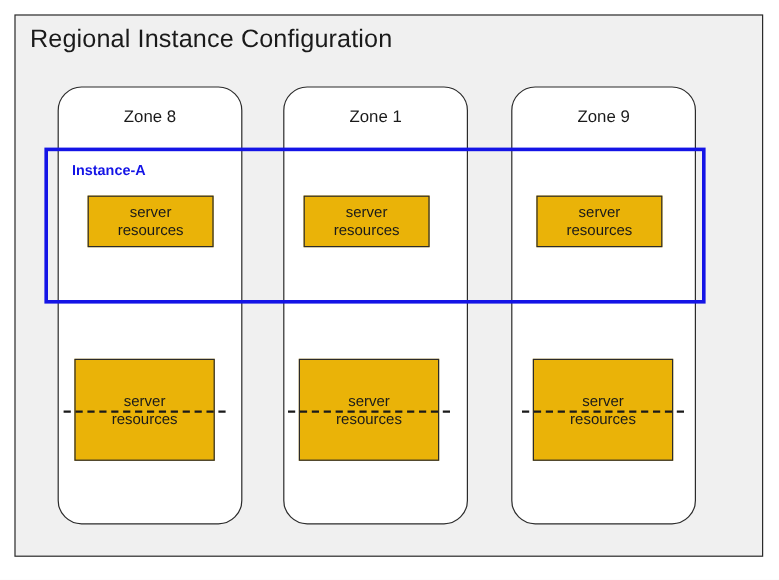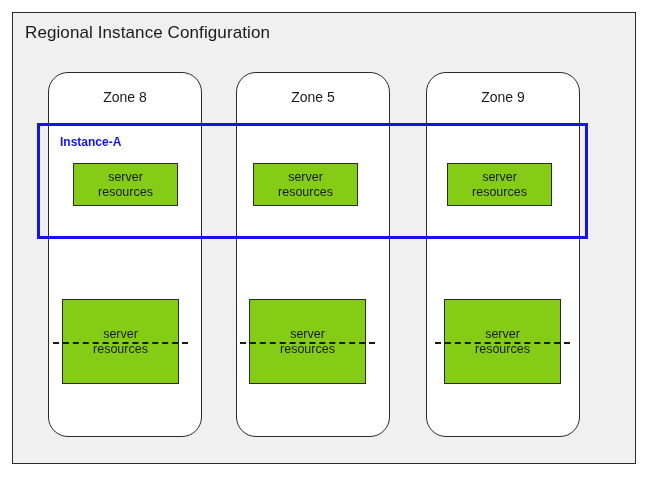--- a/index.html
+++ b/index.html
@@ -28,21 +28,21 @@
     height: 452px;
     background: #f0f0f0;
     border: 1px solid #2b2b2b;
     box-sizing: border-box;
   }
 
   .region-title {
     position: absolute;
     left: 25px;
     top: 23px;
-    font-size: 17px;
+    font-size: 21px;
     line-height: 20px;
     color: #1a1a1a;
     white-space: nowrap;
     letter-spacing: 0.1px;
   }
 
   
   .zone {
     position: absolute;
     top: 72px;
@@ -69,37 +69,37 @@
 
   
   .instance-band {
     position: absolute;
     left: 37px;
     width: 551px;
     border: 3px solid #1414e6;
     box-sizing: border-box;
     background: transparent;
   }
-  .instance-a { top: 123px; height: 116px; }
+  .instance-a { top: 123px; height: 130px; }
   .instance-b { top: 255px; height: 148px; }
 
   .instance-label {
     position: absolute;
     left: 20px;
     top: 9px;
     font-size: 12px;
     font-weight: bold;
     color: #1414e6;
     white-space: nowrap;
   }
 
   
   .res-box {
     position: absolute;
-    background: #84cc16;
+    background: #eab308;
     border: 1px solid #2b2b2b;
     box-sizing: border-box;
     display: flex;
     align-items: center;
     justify-content: center;
   }
   .res-box .res-text {
     font-size: 12.5px;
     line-height: 15px;
     color: #1a1a1a;
@@ -136,21 +136,21 @@
 <div id="stage">
 
   <div class="region-frame"></div>
 
   <div class="region-title">Regional Instance Configuration</div>
 
   <div class="zone zone-1">
     <div class="zone-label">Zone 8</div>
   </div>
   <div class="zone zone-2">
-    <div class="zone-label">Zone 5</div>
+    <div class="zone-label">Zone 1</div>
   </div>
   <div class="zone zone-3">
     <div class="zone-label">Zone 9</div>
   </div>
 
   <div class="res-box res-a res-a-1">
     <span class="res-text">server
 resources</span>
   </div>
   <div class="res-box res-a res-a-2">

